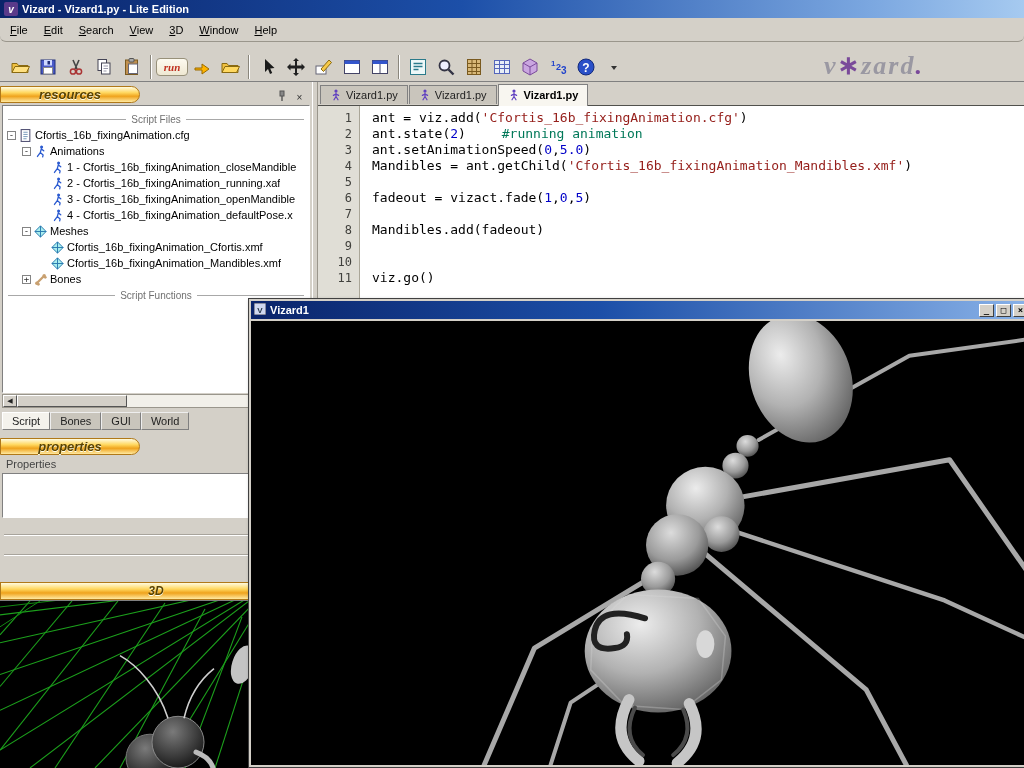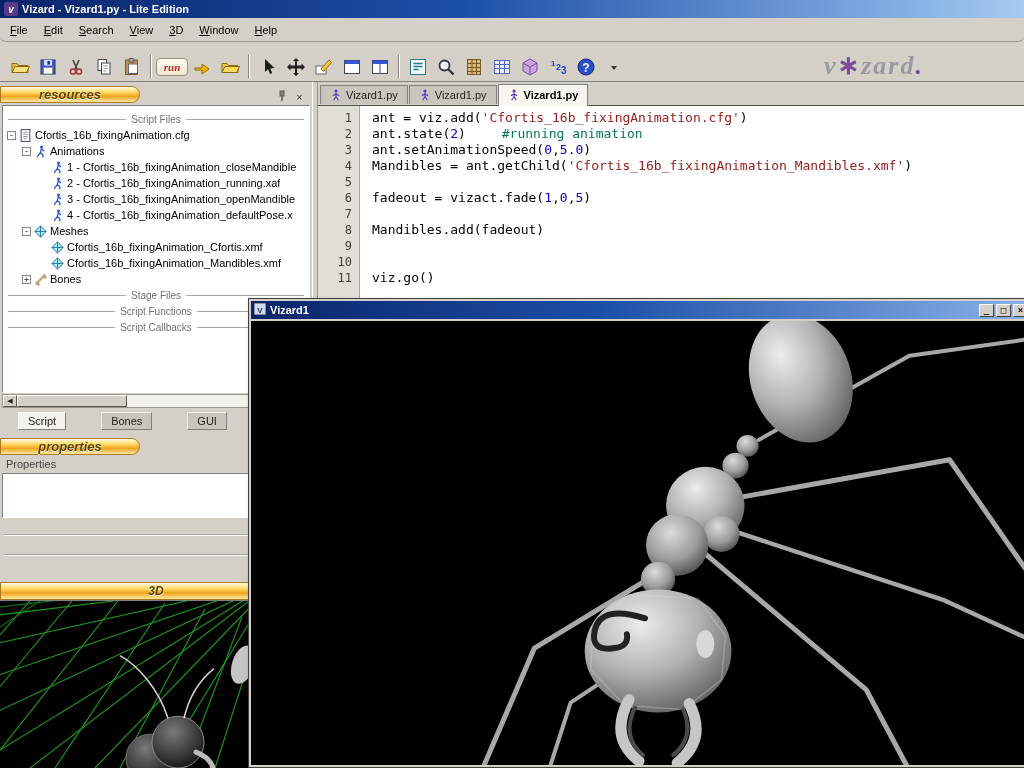--- a/index.html
+++ b/index.html
@@ -55,21 +55,21 @@
     line-height:7px;text-align:center;font-family:"DejaVu Sans Mono",monospace;color:#333;}
   .expspace{flex:none;width:11px;}
   .ticon{flex:none;width:13px;height:13px;display:flex;align-items:center;}
   .tlabel{overflow:hidden;}
   .hscroll{position:absolute;top:312px;left:2px;right:2px;height:14px;display:flex;
     background:#f2f0ea;border:1px solid #9a968c;}
   .sarrow{flex:none;width:14px;background:#d4d0c8;border:1px solid;border-color:#fff #555 #555 #fff;
     font-size:7px;display:flex;align-items:center;justify-content:center;color:#222;}
   .sthumb{flex:none;width:110px;background:#d4d0c8;border:1px solid;border-color:#fff #555 #555 #fff;}
   .sspacer{flex:1;}
-  .ltabs{position:absolute;top:330px;left:18px;display:flex;gap:35px;}
+  .ltabs{position:absolute;top:330px;left:2px;display:flex;}
   .ltab{height:18px;display:flex;align-items:center;padding:0 9px;font-size:11px;background:#c9c5bc;
     border:1px solid #808080;border-left-color:#eee;border-top-color:#eee;color:#222;}
   .ltab.active{background:#f4f2ec;border-top-color:#fff;border-left-color:#fff;}
   .banner-props{top:355px;}
   .props{position:absolute;top:374px;left:0;right:0;height:62px;display:flex;flex-direction:column;}
   .props-label{height:17px;font-size:11px;color:#444;padding:2px 0 0 6px;}
   .props-box{flex:1;background:#fff;border:1px solid;border-color:#808080 #fff #fff #808080;margin:0 2px;}
   .groove{position:absolute;left:4px;right:4px;border-top:1px solid #a8a49c;border-bottom:1px solid #fff;}
   .banner3d{position:absolute;top:500px;left:0;right:0;height:18px;
     background:linear-gradient(180deg,#fffbe0 0%,#ffd75e 38%,#efa31d 62%,#ffe9a0 100%);
@@ -390,27 +390,21 @@
               <path d="M3 9 L9 3" stroke="#c8a070" stroke-width="2.2" stroke-linecap="round"></path>
               <circle cx="2.6" cy="9.4" r="1.6" fill="#c8a070"></circle>
               <circle cx="9.4" cy="2.6" r="1.6" fill="#c8a070"></circle>
               <circle cx="4" cy="10.4" r="1.3" fill="#c8a070"></circle>
               <circle cx="10.4" cy="4" r="1.3" fill="#c8a070"></circle>
             </svg>
           </span>
           <span class="tlabel">Bones</span>
         </div>
         <div class="tsection">
-          <span>Stage Files</span>
-        </div>
-        <div class="tsection">
           <span>Script Functions</span>
-        </div>
-        <div class="tsection">
-          <span>Script Callbacks</span>
         </div>
       </div>
 
     <div class="hscroll">
       <span class="sarrow">◀</span>
       <div class="sthumb"></div>
       <div class="sspacer"></div>
       <span class="sarrow">▶</span>
     </div>
 

